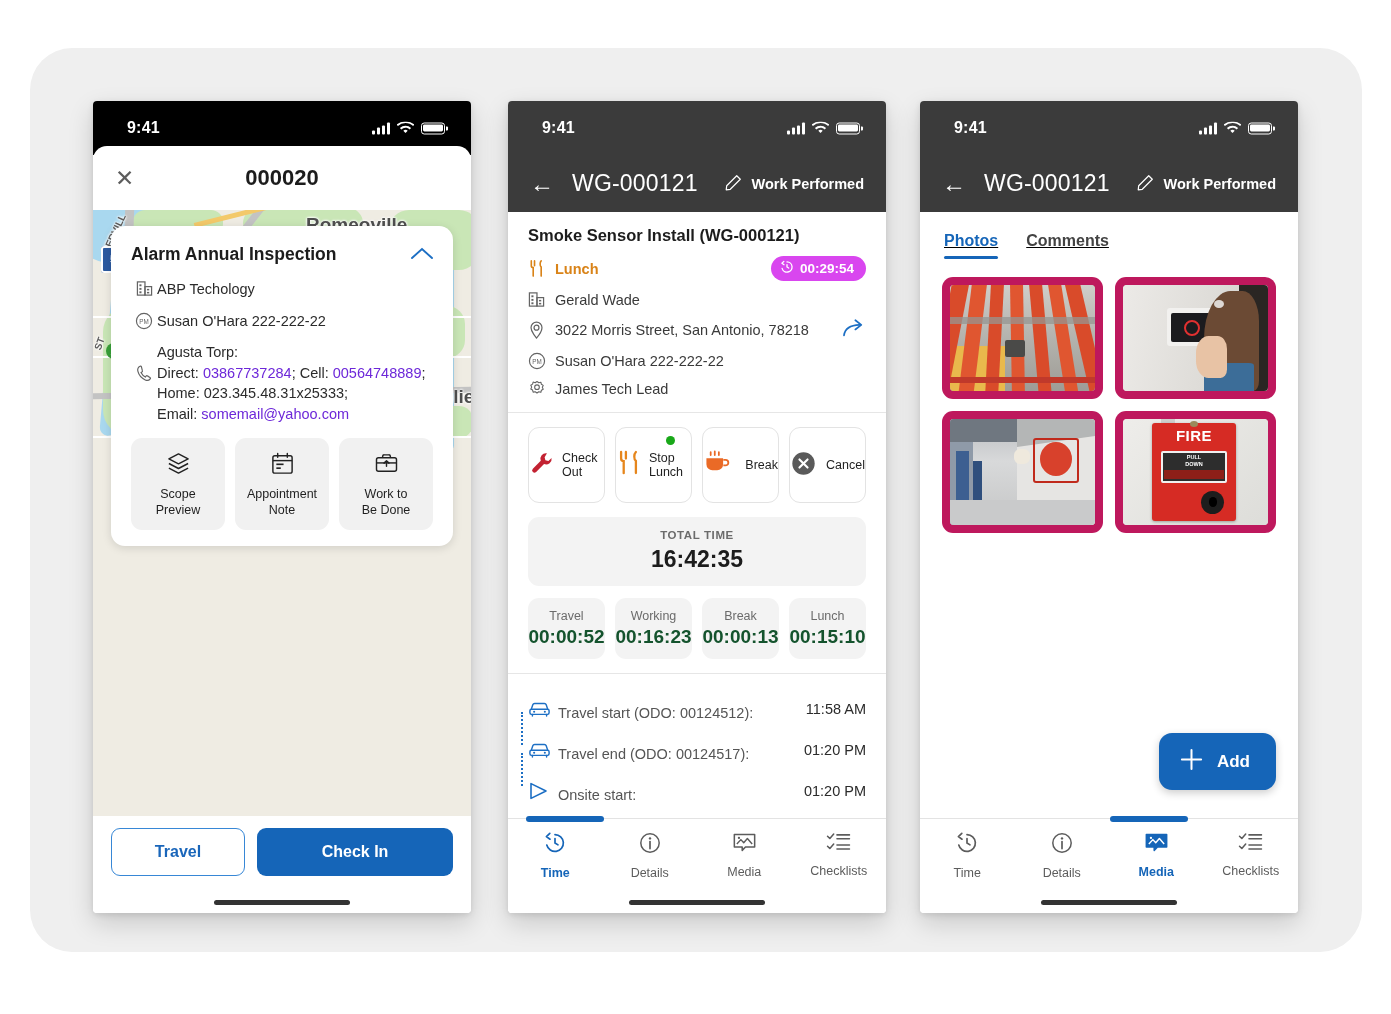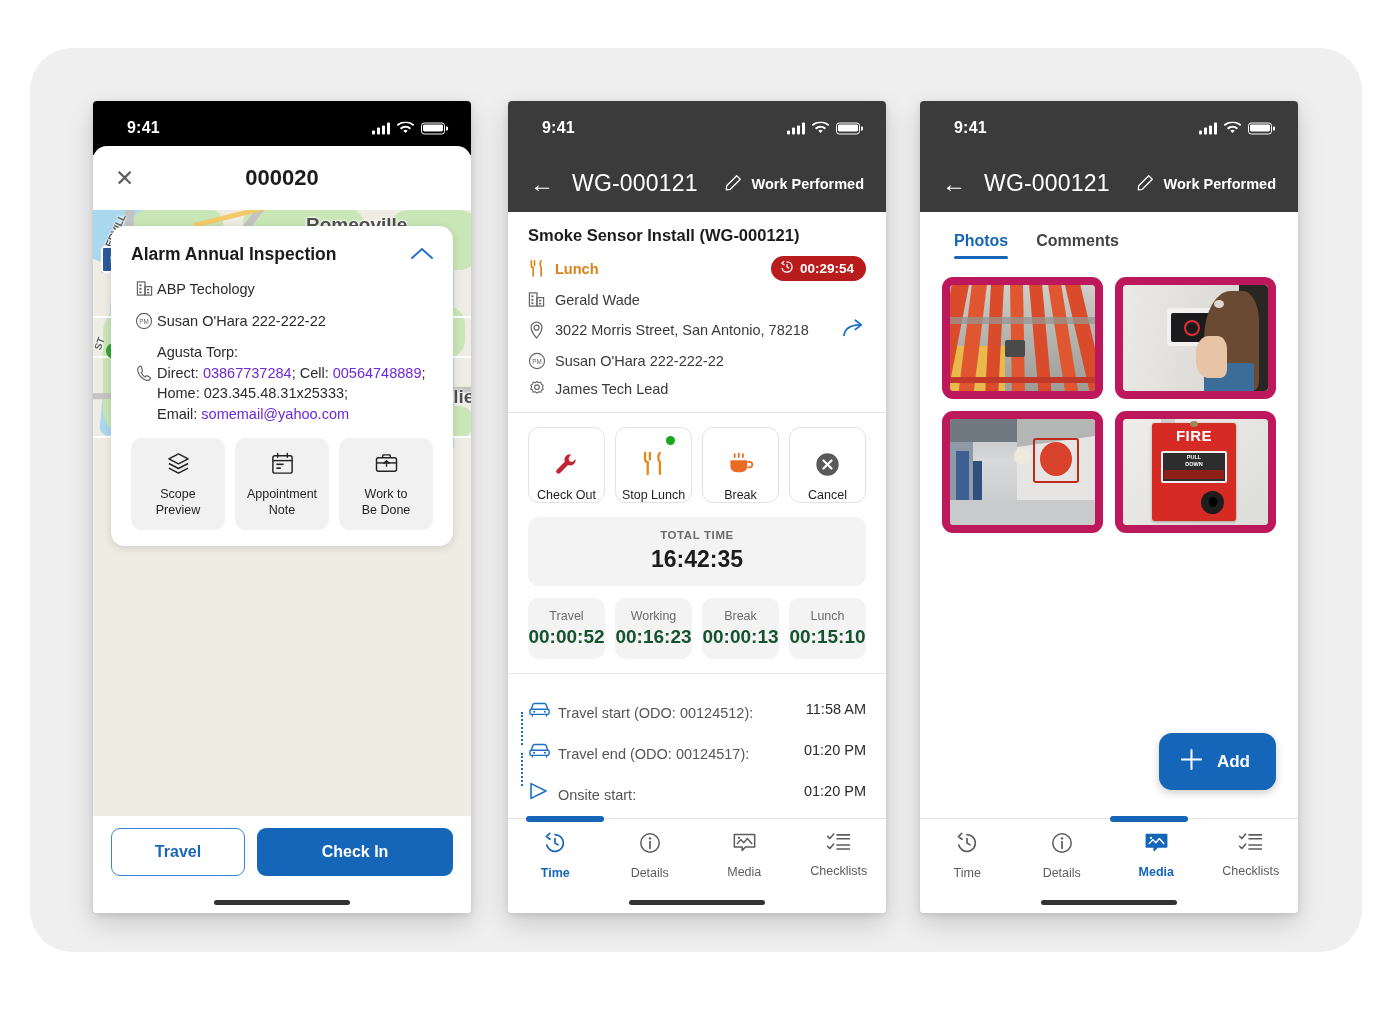--- a/index.html
+++ b/index.html
@@ -168,30 +168,30 @@
   
   .p2-body { position:absolute; top:111px; left:0; right:0; bottom:0; background:#fff; }
   .sec { padding: 14px 20px 12px 20px; }
   .divider { height:1px; background:#e6e6e6; }
   .p2-title { font-size:16.5px; font-weight:bold; color:#1c1c1c; margin-bottom:11px; }
   .p2-row { display:flex; align-items:center; margin-bottom:10px; }
   .p2-ico { width:27px; flex:0 0 27px; color:#636363; display:flex; align-items:center; }
   .p2-txt { font-size:14.5px; color:#3a3a3a; }
   .p2-txt.lunch { color:#d98318; font-weight:bold; }
   .badge {
-    margin-left:auto; background:#b91c1c; color:#fff; border-radius:13px;
+    margin-left:auto; background:#d946ef; color:#fff; border-radius:13px;
     padding:4px 12px 4px 9px; font-size:13.5px; font-weight:bold;
     display:flex; align-items:center; gap:6px;
   }
   .p2-arrow { margin-left:auto; color:#1d6fc4; }
 
   .actions { display:flex; gap:10px; padding: 14px 20px 0 20px; }
   .act {
     flex:1; height:76px; background:#fff; border:1px solid #e3e3e3; border-radius:11px;
-    display:flex; flex-direction:column; align-items:center; justify-content:flex-end; gap:6px;
+    display:flex; flex-direction:row; align-items:center; justify-content:space-between; gap:6px;
     position:relative;
   }
   .act-lbl { font-size:12.5px; color:#1f1f1f; font-weight:500; }
   .act-dot { position:absolute; top:8px; right:16px; width:9px; height:9px; border-radius:50%; background:#19a819; }
 
   .total {
     margin: 14px 20px 0 20px; background:#f3f3f3; border-radius:11px;
     padding: 12px 0 13px 0; text-align:center;
   }
   .total-lbl { font-size:11.5px; color:#6b6b6b; letter-spacing:.6px; margin-bottom:5px;font-weight:bold; }
@@ -223,21 +223,21 @@
   .tab-lbl { font-size:12.5px; color:#5c5c5c; }
   .tab.active .tab-lbl { color:#1565b8; font-weight:bold; }
   .tab.active .tab-ico { color:#1565b8; }
   .tab-ico { color:#5c5c5c; }
   .tab-indicator {
     position:absolute; width:78px; height:6px; background:#1565b8; border-radius:3px;
   }
 
   
   .p3-body { position:absolute; top:111px; left:0; right:0; bottom:95px; background:#fff; }
-  .subtabs { display:flex; gap:28px; padding: 20px 22px 0 34px; }
+  .subtabs { display:flex; gap:28px; padding: 20px 22px 0 24px; text-decoration: underline; }
   .subtab { font-size:16px; color:#434343; padding-bottom:9px; position:relative; font-weight:bold; }
   .subtab.active { color:#1565b8; }
   .subtab.active::after {
     content:''; position:absolute; left:0; right:0; bottom:0; height:3px;
     background:#1565b8; border-radius:2px;
   }
   .photogrid {
     display:grid; grid-template-columns: 1fr 1fr; gap:12px;
     padding: 18px 22px 0 22px;
   }

